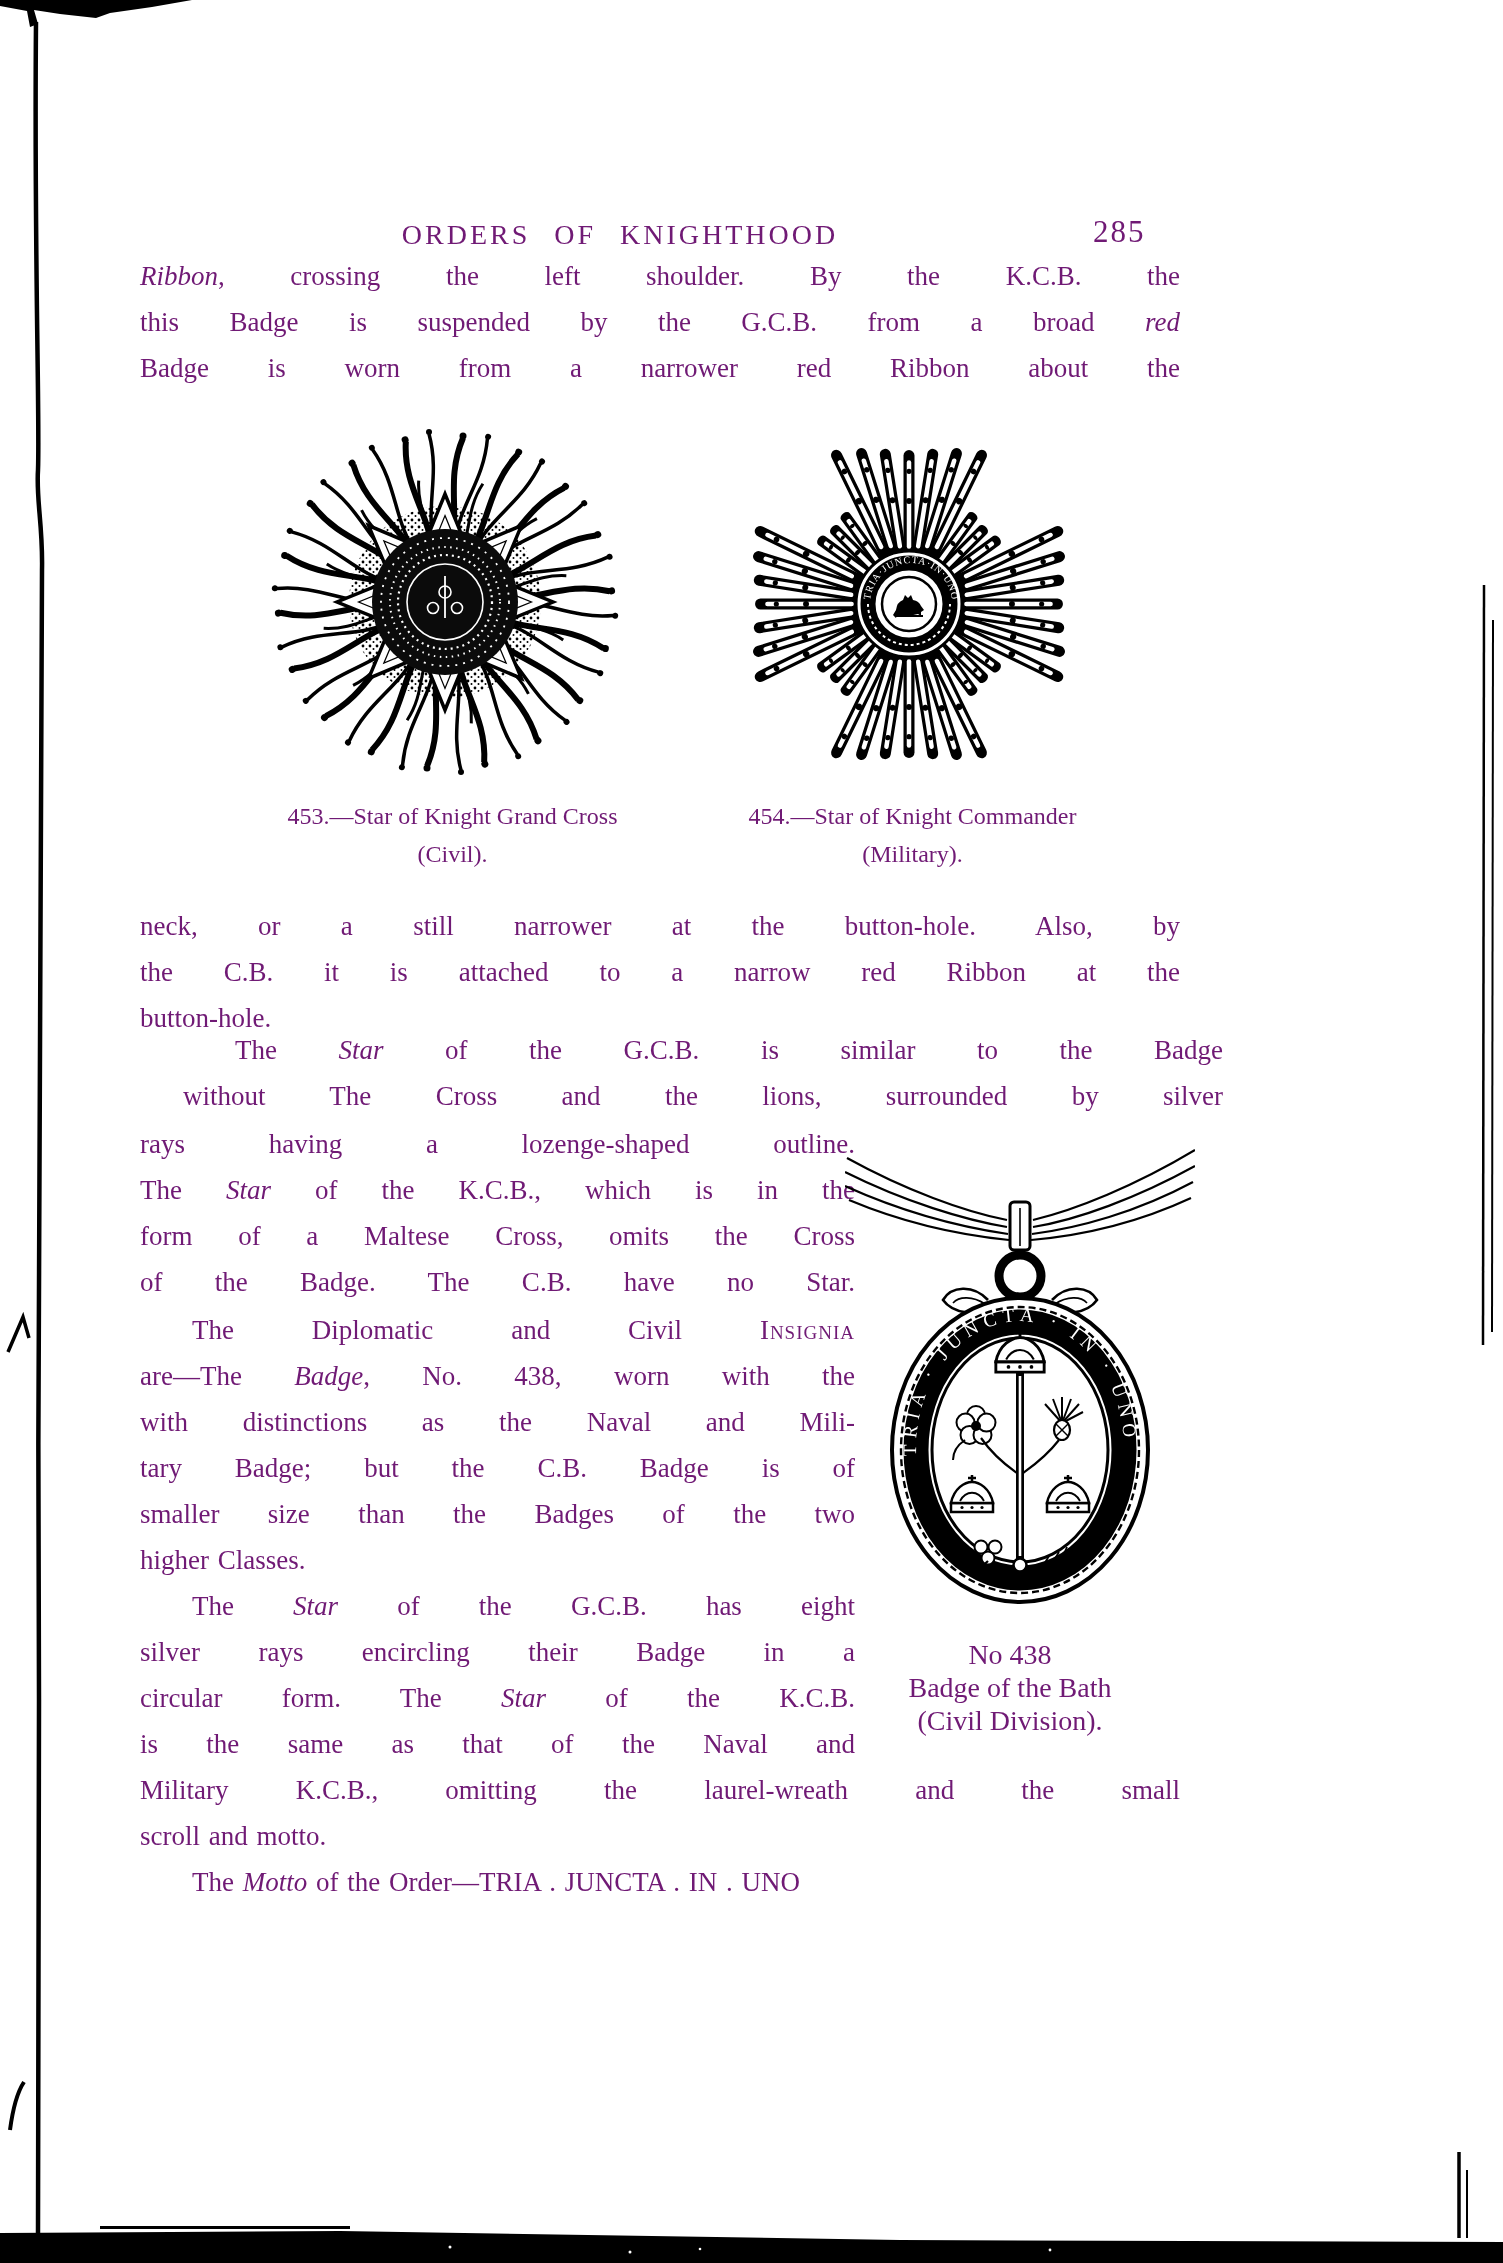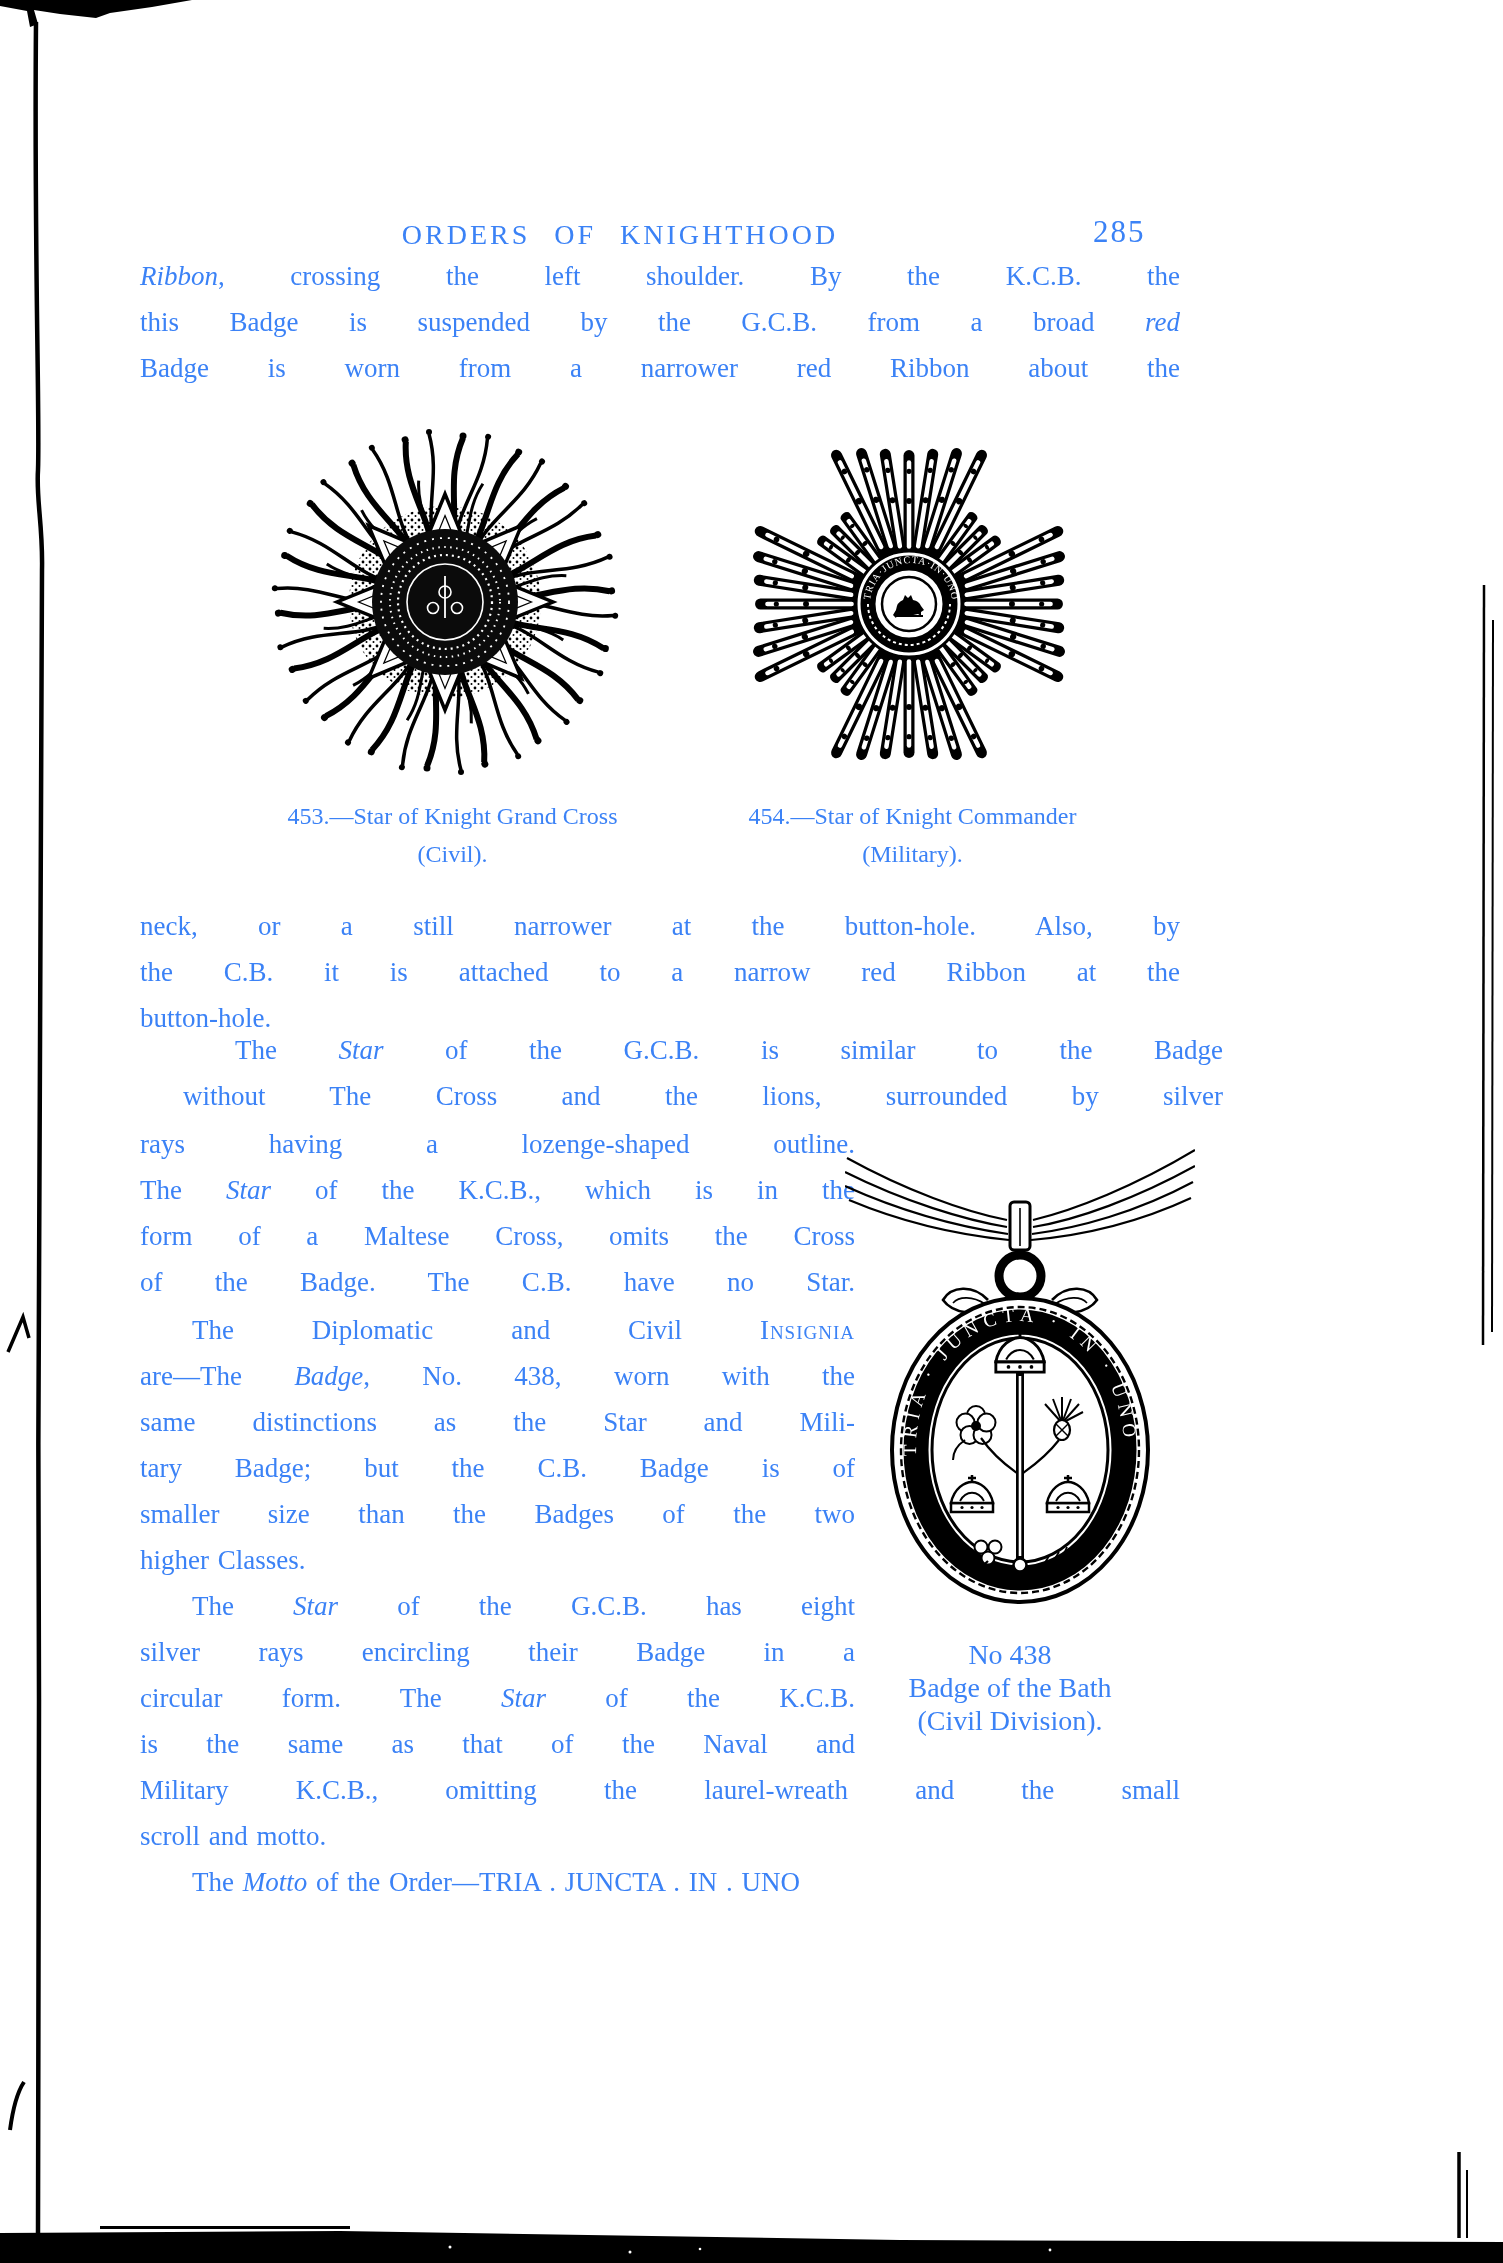--- a/index.html
+++ b/index.html
@@ -1,18 +1,18 @@
 <!DOCTYPE html>
 <html><head>
 <meta charset="utf-8">
 <style>
   html,body { margin:0; padding:0; background:#e8e8e8; }
   .page {
     position:relative; width:1503px; height:2263px; background:#ffffff;
-    font-family:"Liberation Serif","DejaVu Serif",serif; color:#3b82f6;
+    font-family:"Liberation Serif","DejaVu Serif",serif; color:#701a75;
     overflow:hidden; margin:0 auto;
   }
   .title {
     position:absolute; left:140px; top:219px; width:960px;
     font-size:28px; letter-spacing:3px; word-spacing:14px; text-align:center;
   }
   .pagenum { position:absolute; left:1093px; top:214px; font-size:31px; letter-spacing:2px; }
   .para { position:absolute; }
   .ln { height:46px; font-size:27px; line-height:36px; word-spacing:2px; }
   .jl { text-align:justify; text-align-last:justify; }
@@ -174,21 +174,21 @@
   <div class="para" style="left:140px; top:1126px; width:715px;">
     <div class="ln jl">rays having a lozenge-shaped outline.</div>
     <div class="ln jl">The <i>Star</i> of the K.C.B., which is in the</div>
     <div class="ln jl">form of a Maltese Cross, omits the Cross</div>
     <div class="ln jl">of the Badge. The C.B. have no Star.</div>
   </div>
 
   <div class="para" style="left:140px; top:1312px; width:715px;">
     <div class="ln jl ind">The Diplomatic and Civil <span class="sc">Insignia</span></div>
     <div class="ln jl">are—The <i>Badge</i>, No. 438, worn with the</div>
-    <div class="ln jl">same distinctions as the Star and Mili-</div>
+    <div class="ln jl">with distinctions as the Naval and Mili-</div>
     <div class="ln jl">tary Badge; but the C.B. Badge is of</div>
     <div class="ln jl">smaller size than the Badges of the two</div>
     <div class="ln ll">higher Classes.</div>
   </div>
 
   <div class="para" style="left:140px; top:1588px; width:715px;">
     <div class="ln jl ind">The <i>Star</i> of the G.C.B. has eight</div>
     <div class="ln jl">silver rays encircling their Badge in a</div>
     <div class="ln jl">circular form. The <i>Star</i> of the K.C.B.</div>
     <div class="ln jl">is the same as that of the Naval and</div>

